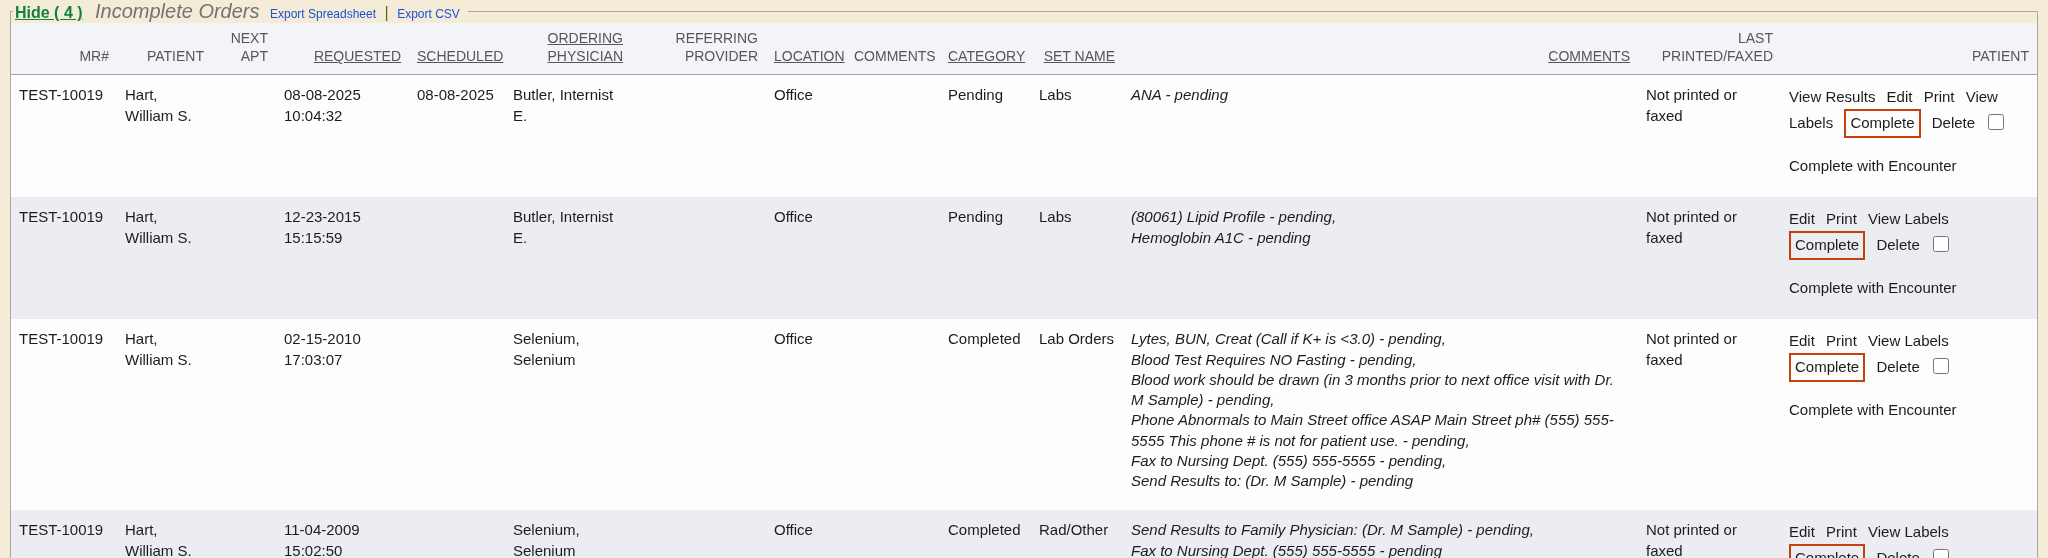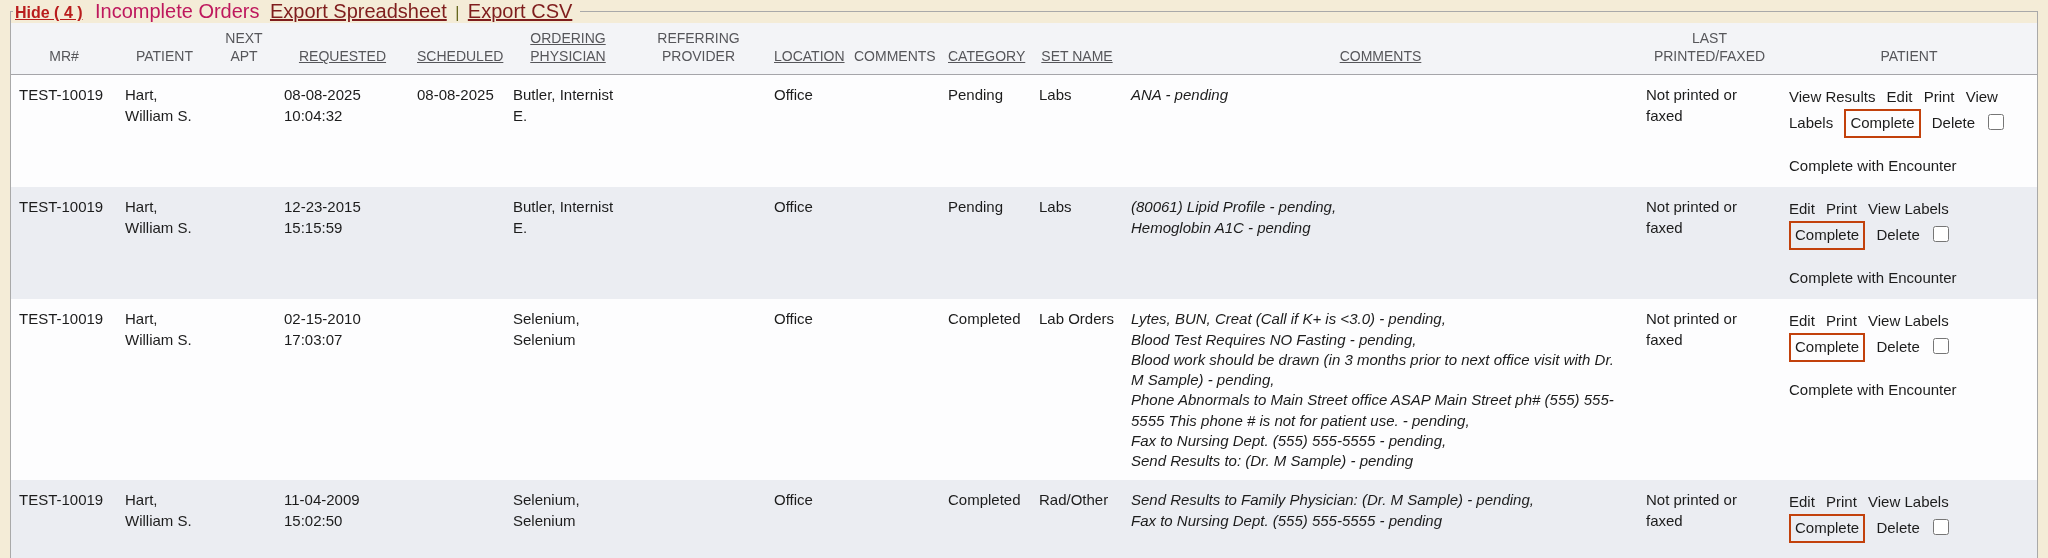--- a/index.html
+++ b/index.html
@@ -16,56 +16,57 @@
     border: 1px solid #a9a9a9;
     padding: 0;
   }
   .orders-legend {
     margin-left: 2px;
     padding: 0 8px 0 2px;
     white-space: nowrap;
   }
   .hide-link {
     font-size: 16px; font-weight: bold;
-    color: #b91c1c; text-decoration: underline;
+    color: #15803d; text-decoration: underline;
     cursor: pointer;
   }
   .panel-title {
     font-size: 20px;
-    color: #be185d;
+    color: #737373;
     margin: 0 6px 0 8px;
+    font-style: italic;
   }
   .export-link {
-    font-size: 20px;
-    color: #7f1d1d; text-decoration: underline;
+    font-size: 12px;
+    color: #1d4ed8; 
     cursor: pointer;
   }
   .export-sep { font-size: 16px; color: #65651c; margin: 0 4px; }
 
   table.orders-table {
     width: 100%;
     border-collapse: collapse;
     table-layout: fixed;
     background: #fdfdfe;
   }
   thead th {
     background: #f3f4f7;
     border-bottom: 1px solid #a5a5a9;
     color: #56565a;
     font-size: 14px;
     font-weight: normal;
-    text-align: center;
+    text-align: right;
     vertical-align: bottom;
     padding: 6px 8px 9px 8px;
     line-height: 1.3;
   }
   thead th .sort { text-decoration: underline; cursor: pointer; }
   tbody td {
     vertical-align: top;
-    padding: 10px 8px 9px 8px;
+    padding: 10px 8px 19px 8px;
     font-size: 15px;
     line-height: 1.35;
   }
   tbody tr:nth-child(even) { background: #ebedf2; }
   .pre { white-space: pre-line; font-style: italic; }
 
   td.options-cell { line-height: 1.6; }
   .opt { display: inline; margin-right: 7px; cursor: pointer; }
   .complete-box {
     border: 2px solid #c2410c;

